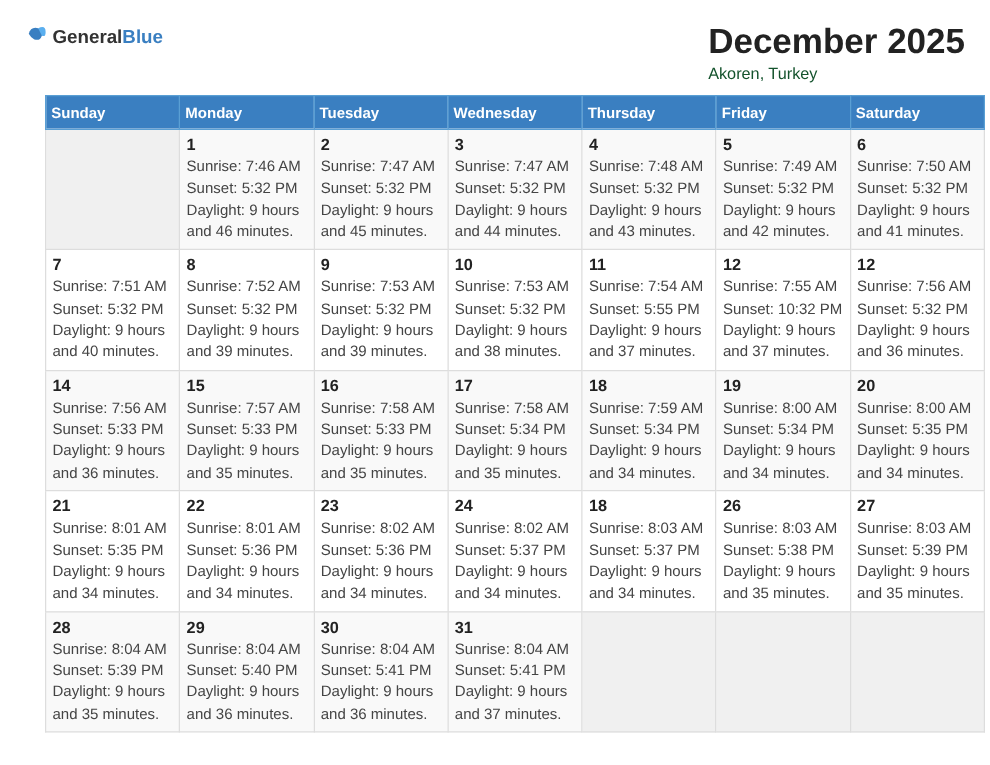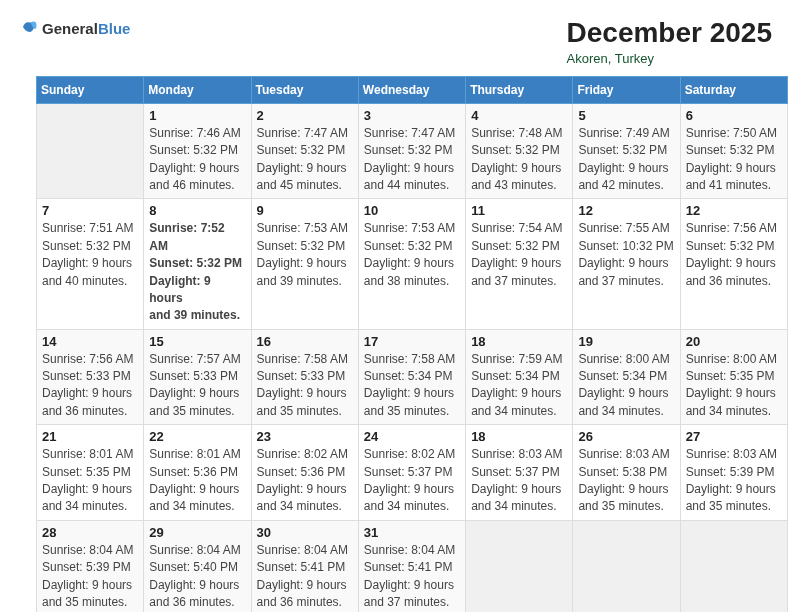--- a/index.html
+++ b/index.html
@@ -186,21 +186,21 @@
         <tr>
           <td>
             <div class="day-number">7</div>
             <div class="day-detail" style="white-space: pre-line;">Sunrise: 7:51 AM
 Sunset: 5:32 PM
 Daylight: 9 hours
 and 40 minutes.</div>
           </td>
           <td>
             <div class="day-number">8</div>
-            <div class="day-detail" style="white-space: pre-line; font-weight: bold;">Sunrise: 7:52 AM
+            <div class="day-detail" style="white-space: pre-line;">Sunrise: 7:52 AM
 Sunset: 5:32 PM
 Daylight: 9 hours
 and 39 minutes.</div>
           </td>
           <td>
             <div class="day-number">9</div>
             <div class="day-detail" style="white-space: pre-line;">Sunrise: 7:53 AM
 Sunset: 5:32 PM
 Daylight: 9 hours
 and 39 minutes.</div>
@@ -208,21 +208,21 @@
           <td>
             <div class="day-number">10</div>
             <div class="day-detail" style="white-space: pre-line;">Sunrise: 7:53 AM
 Sunset: 5:32 PM
 Daylight: 9 hours
 and 38 minutes.</div>
           </td>
           <td>
             <div class="day-number">11</div>
             <div class="day-detail" style="white-space: pre-line;">Sunrise: 7:54 AM
-Sunset: 5:32 PM
+Sunset: 5:55 PM
 Daylight: 9 hours
 and 37 minutes.</div>
           </td>
           <td>
             <div class="day-number">12</div>
             <div class="day-detail" style="white-space: pre-line;">Sunrise: 7:55 AM
 Sunset: 10:32 PM
 Daylight: 9 hours
 and 37 minutes.</div>
           </td>

